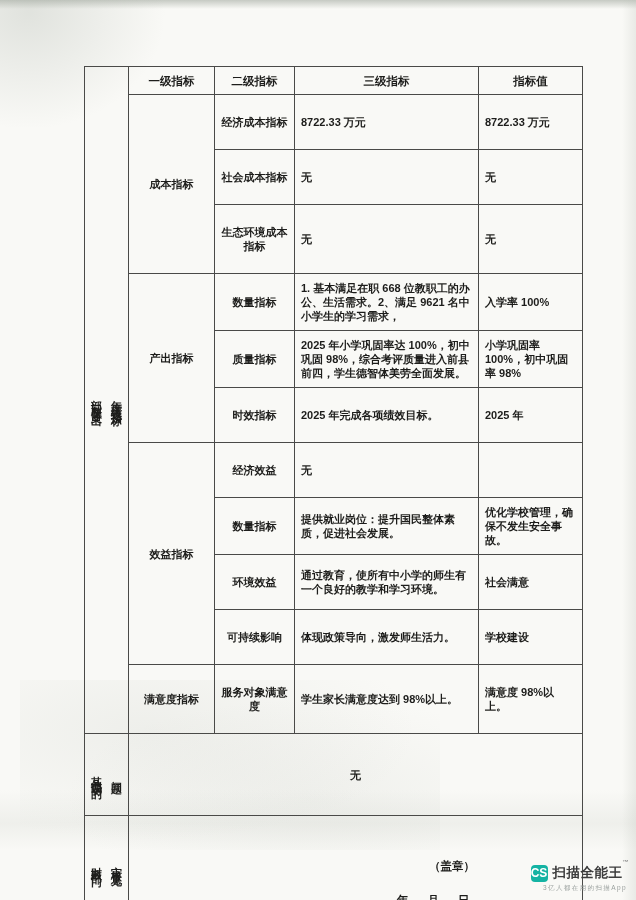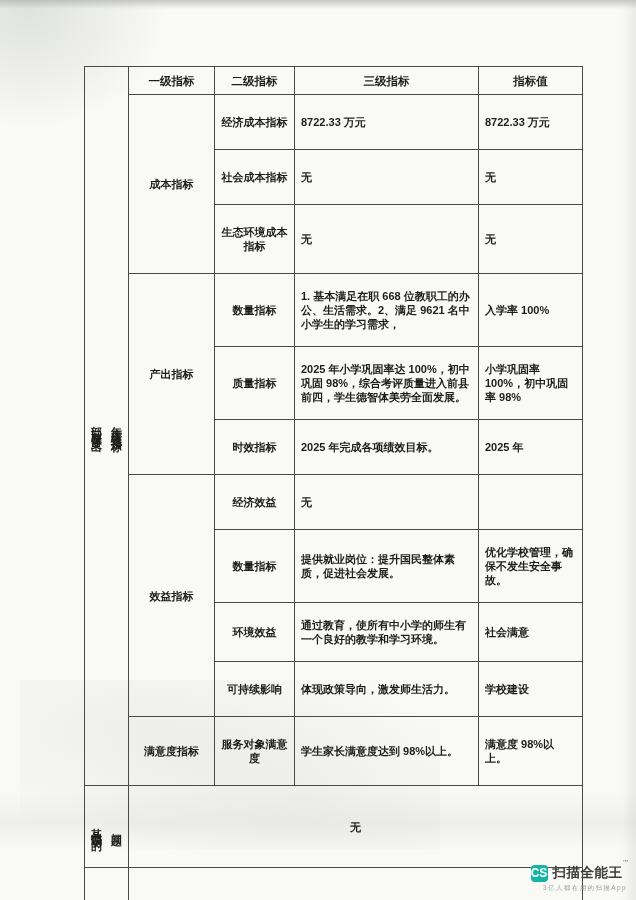--- a/index.html
+++ b/index.html
@@ -51,21 +51,21 @@
     word-break: break-word;
   }
   .doc-table th { text-align: center; font-size: 11.5px; }
   col.c-label { width: 44px; }
   col.c-l1 { width: 86px; }
   col.c-l2 { width: 80px; }
   col.c-l3 { width: 184px; }
   col.c-val { width: 104px; }
 
   td.center { text-align: center; }
-  td.c3, td.c4 { text-align: left; padding: 15px 6px; }
+  td.c3, td.c4 { text-align: left; padding: 7px 6px; }
   td.c1, td.c2 { text-align: center; padding: 20px 3px; }
 
   
   td.side-cell { vertical-align: middle; }
   .vlabel {
     display: flex; flex-direction: row; justify-content: center; align-items: center; gap: 6px;
   }
   .vlabel span {
     writing-mode: vertical-rl; text-orientation: upright;
     letter-spacing: 3px; font-size: 11px; font-weight: 700;

